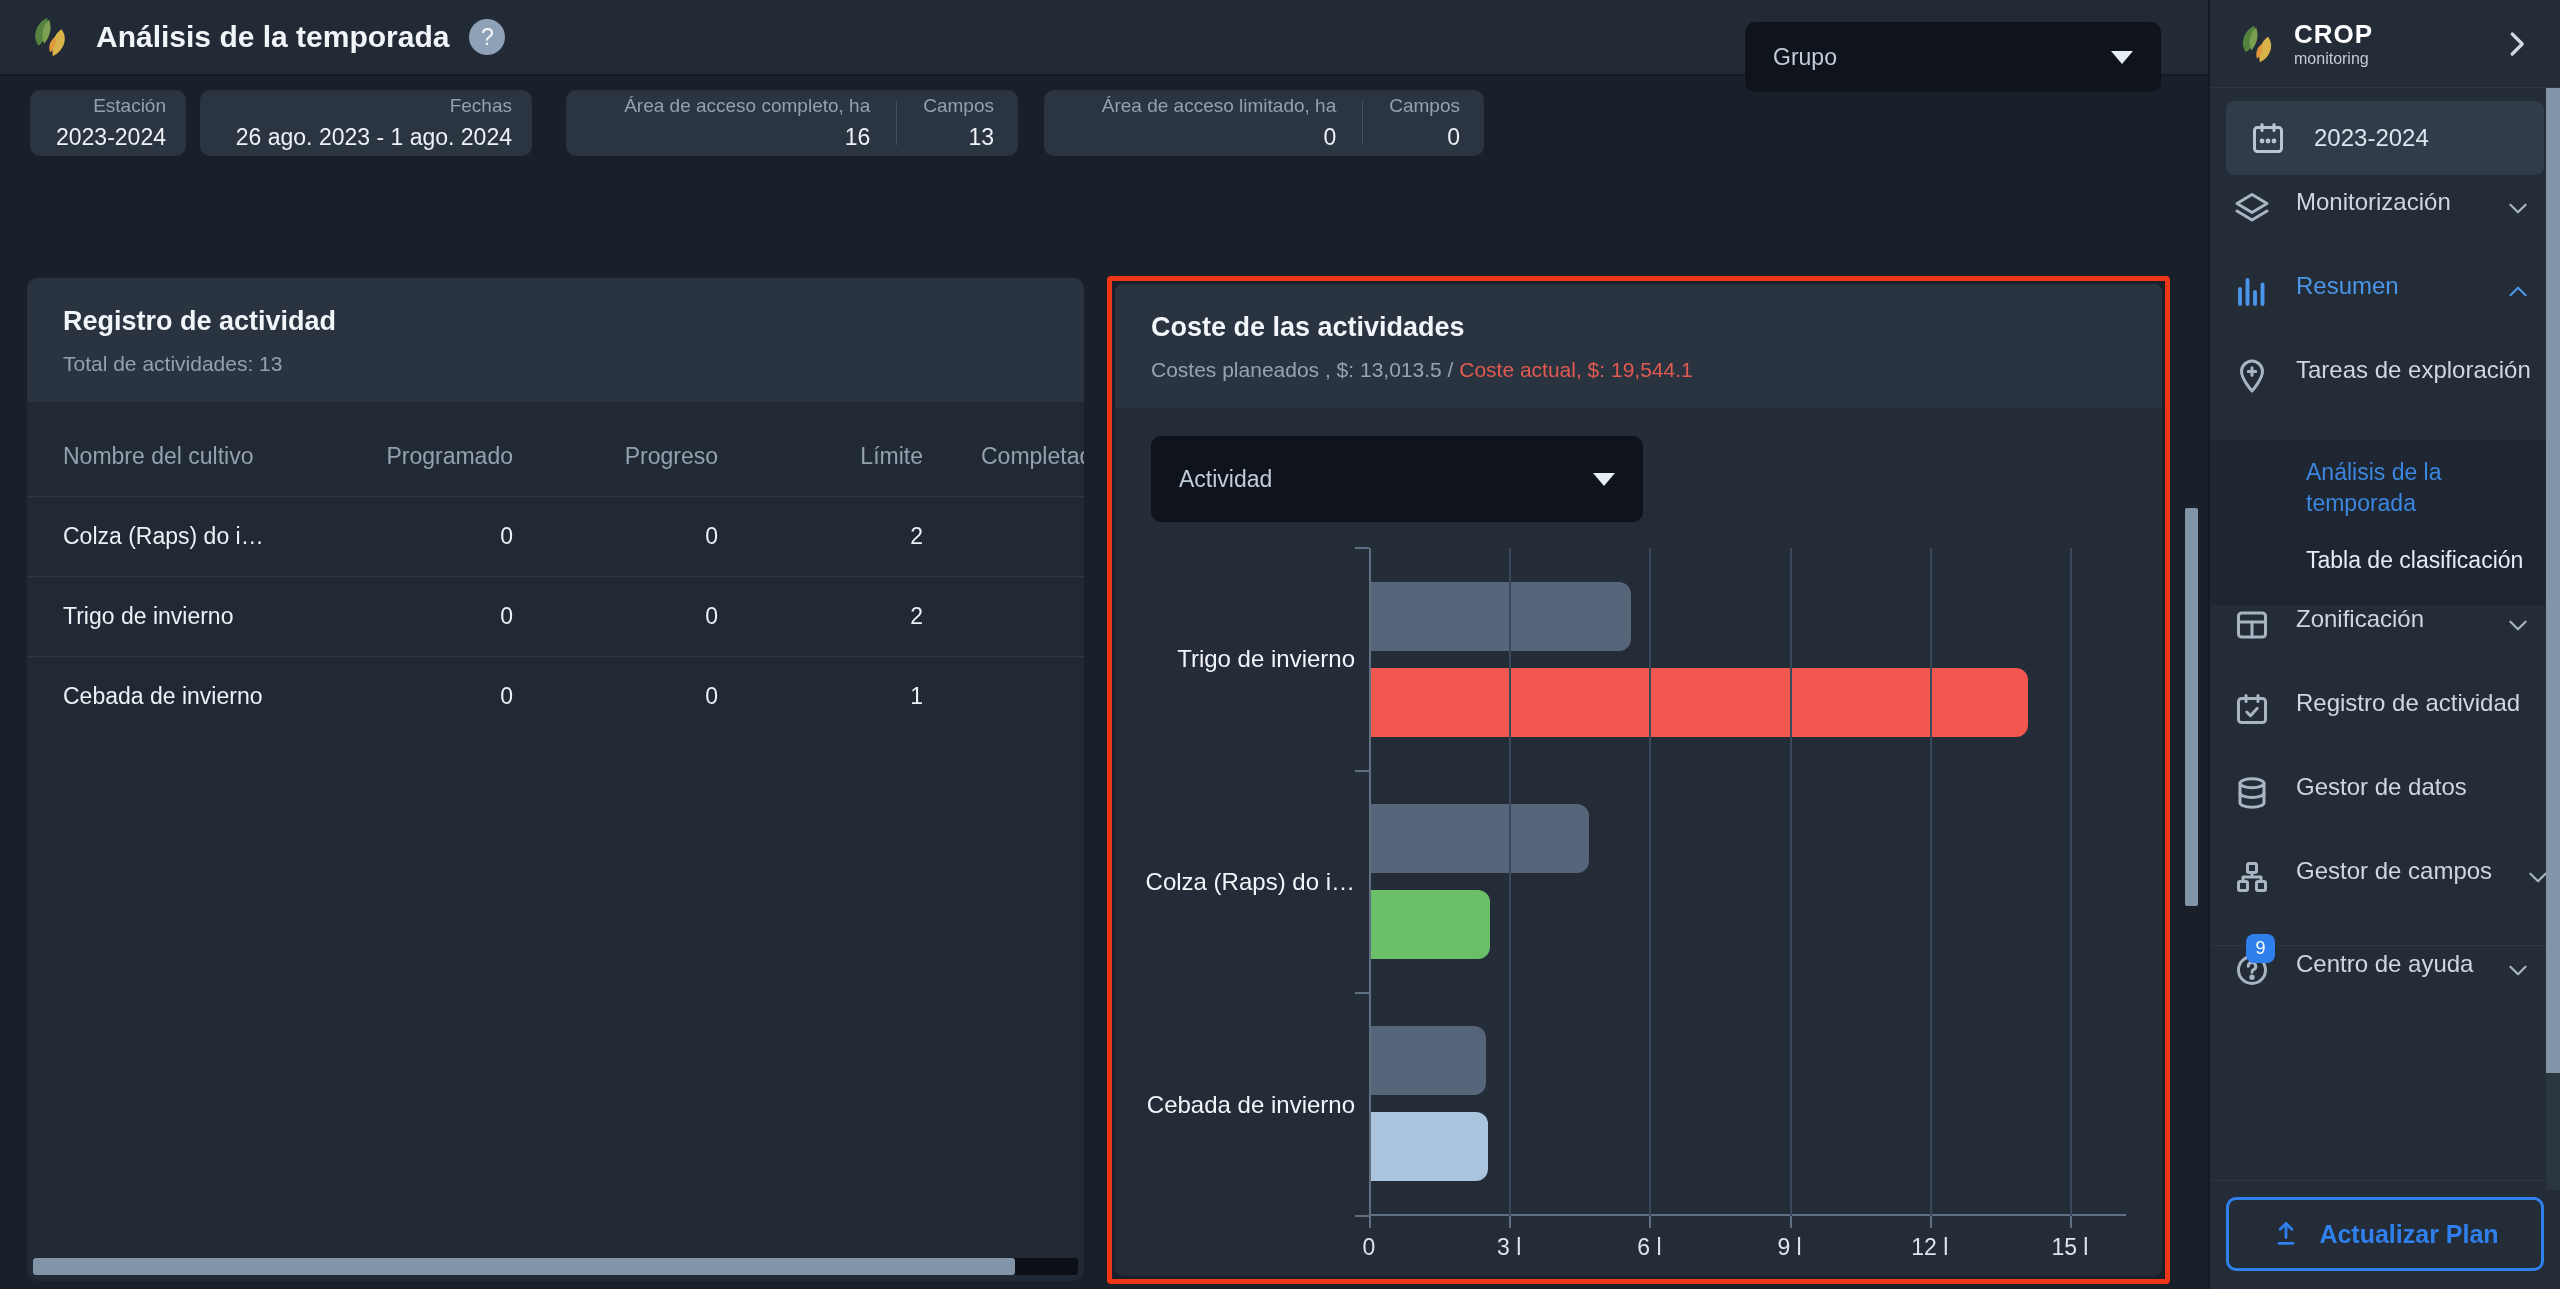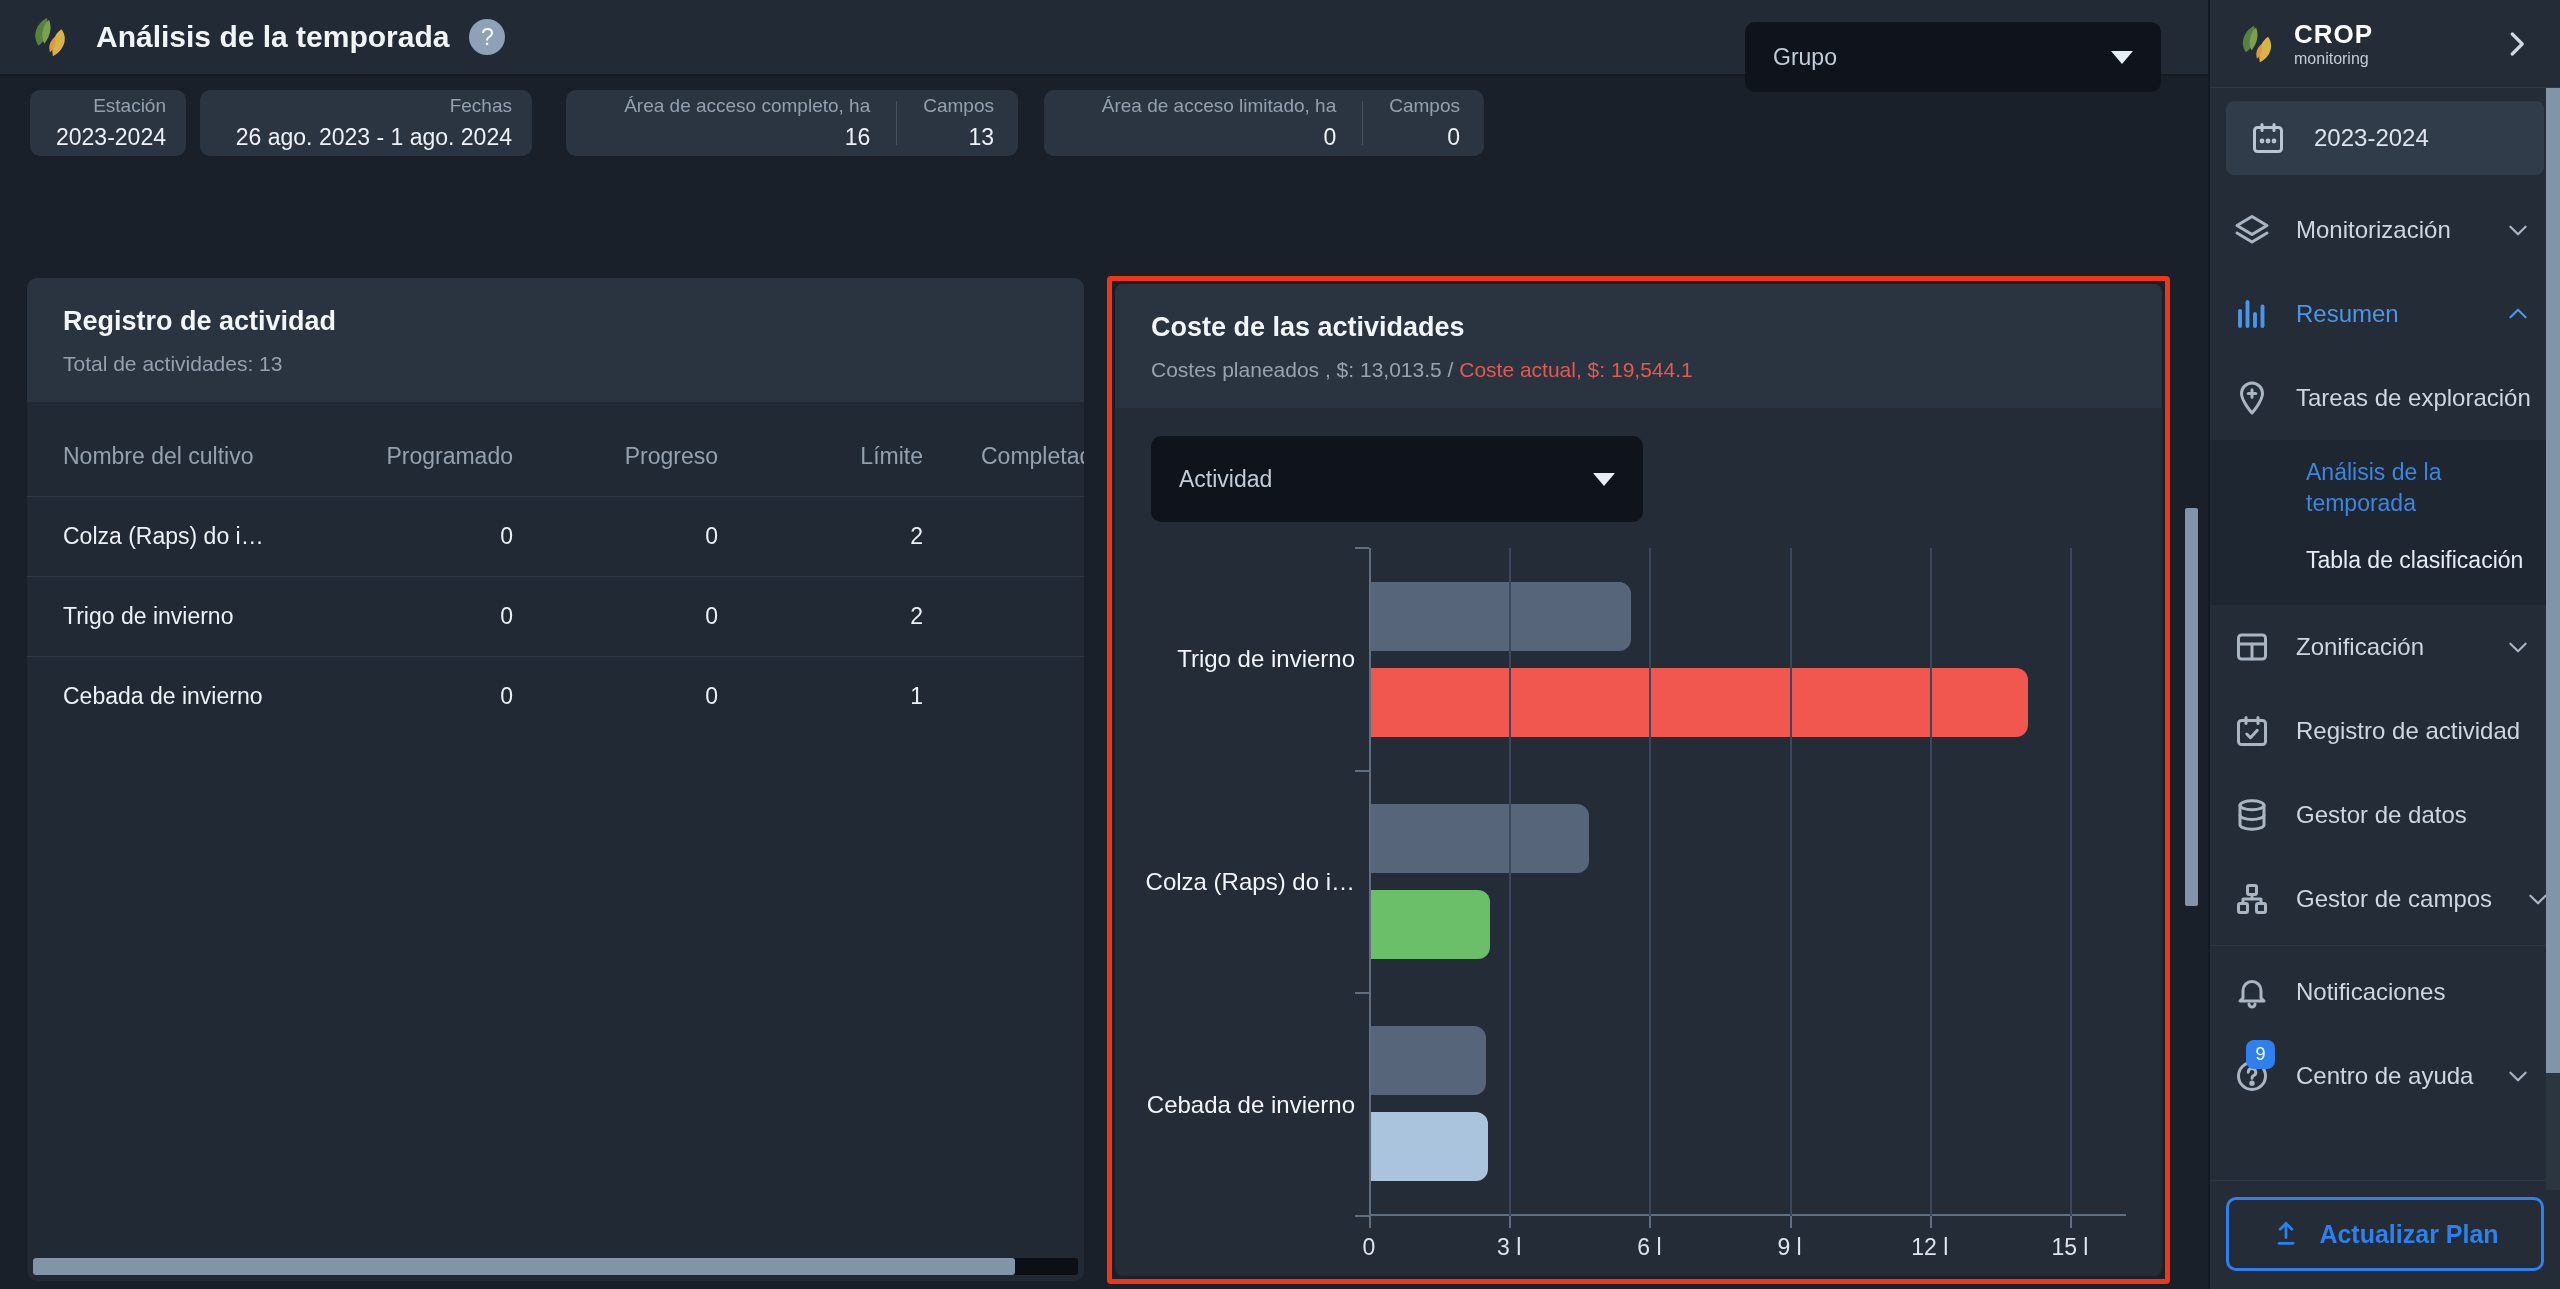--- a/index.html
+++ b/index.html
@@ -82,21 +82,21 @@
   .sidebar { position:absolute; left:2208px; top:0; width:352px; height:1289px; background:#232c37;
              border-left:2px solid #141a22; display:flex; flex-direction:column; }
   .sb-logo { height:88px; display:flex; align-items:center; padding:0 24px; border-bottom:1px solid #2e3844; flex:none; }
   .sb-logo-txt { margin-left:14px; display:flex; flex-direction:column; }
   .sb-logo-title { font-size:26px; font-weight:bold; color:#ffffff; letter-spacing:1px; }
   .sb-logo-sub { font-size:16px; color:#c3ccd7; margin-top:0px; }
   .sb-collapse { margin-left:auto; }
   .sb-scroll { flex:1; overflow:hidden; display:flex; flex-direction:column; }
   .sb-season { margin:13px 16px; height:74px; background:#313c4a; border-radius:8px; display:flex;
                align-items:center; padding:0 22px; color:#dde4ed; font-size:24px; gap:26px; flex:none; }
-  .sb-item { height:84px; display:flex; align-items:center; padding:0 22px; gap:24px;
+  .sb-item { height:84px; display:flex; align-items:flex-start; padding:0 22px; gap:24px;
              color:#cdd6e1; font-size:24px; white-space:nowrap; flex:none; }
   .sb-item .chev-end { margin-left:auto; }
   .sb-item.active, .sb-item.active .lbl { color:#4a96e8; }
   .icon-wrap { width:40px; height:40px; display:flex; align-items:center; justify-content:center; position:relative; flex:none; }
   .submenu { background:#1d2631; padding:4px 0 16px; flex:none; }
   .sub-item { padding:13px 36px 13px 96px; font-size:23px; color:#e6ecf3; line-height:1.35; }
   .sub-item.active { color:#3d86e0; }
   .sb-div { height:1px; background:#2e3844; margin:4px 0; flex:none; }
   .sb-bottom { margin-top:auto; border-top:1px solid #2e3844; padding:16px 16px 18px; flex:none; }
   .upgrade-btn { height:74px; border:3px solid #2f80ed; border-radius:10px; display:flex; align-items:center;
@@ -401,29 +401,20 @@
       <span class="lbl">Gestor de campos</span>
       <span class="icon-wrap" style="margin-left:2px;">
         <svg class="ic" width="26" height="26" viewBox="0 0 24 24">
             <polyline points="5,9 12,16 19,9"></polyline>
           </svg>
       </span>
     </div>
 
     <div class="sb-div"></div>
 
-    <div class="sb-item">
-      <span class="icon-wrap">
-        <svg class="ic" width="36" height="36" viewBox="0 0 24 24">
-            <path d="M18 16 v-5 a6 6 0 0 0 -12 0 v5 l-2 2 h16 Z" fill="none"></path>
-            <path d="M10 20 a2 2 0 0 0 4 0"></path>
-          </svg>
-      </span>
-      <span class="lbl">Notificaciones</span>
-    </div>
 
     <div class="sb-item">
       <span class="icon-wrap">
         <svg class="ic" width="36" height="36" viewBox="0 0 24 24">
             <circle cx="12" cy="12" r="9"></circle>
             <path d="M9.5 9.5 a2.5 2.5 0 1 1 3.5 2.3 c-0.8 0.4 -1 0.9 -1 1.7"></path>
             <circle cx="12" cy="16.8" r="0.8" fill="#a9b5c3"></circle>
           </svg>
         <span class="badge">9</span>
       </span>

